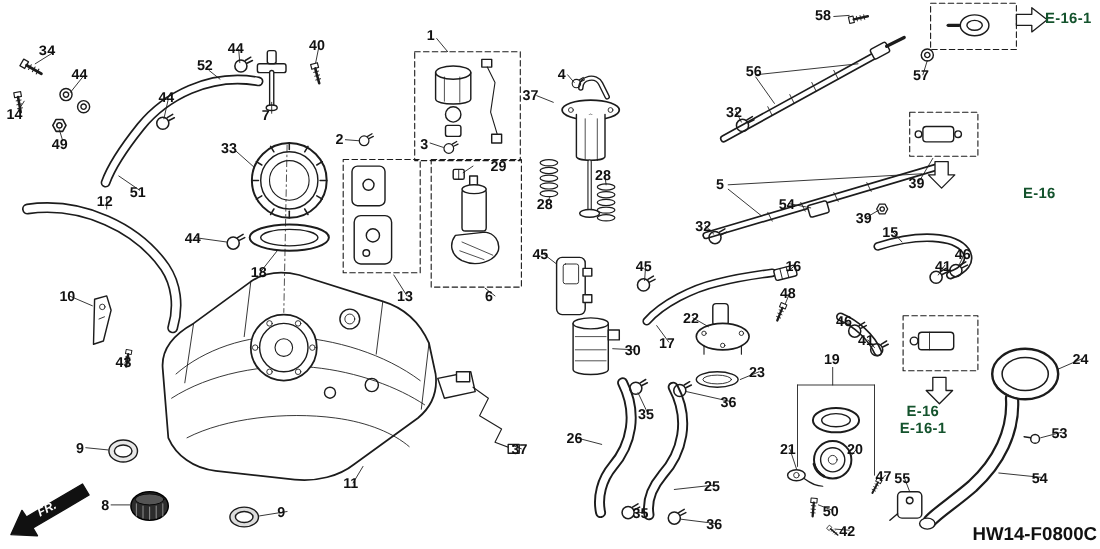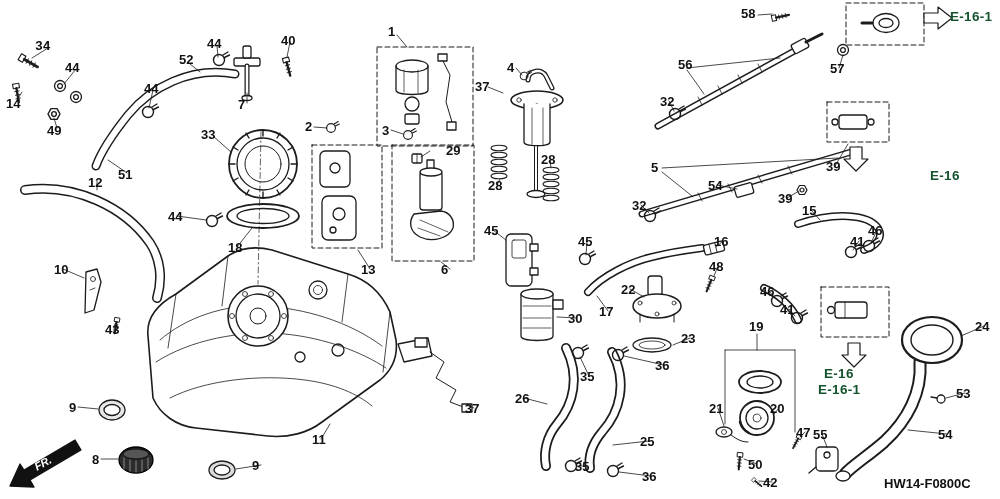--- a/index.html
+++ b/index.html
@@ -2,21 +2,21 @@
 <html><head>
 <meta charset="utf-8">
 <style>
   html,body{margin:0;padding:0;background:#fff;}
   .stage{position:relative;width:1000px;height:499px;background:#fff;overflow:hidden;
          font-family:"Liberation Sans",sans-serif;}
   .stage svg{position:absolute;left:0;top:0;z-index:1;}
   #labels-layer{position:absolute;left:0;top:0;width:100%;height:100%;z-index:2;pointer-events:none;}
   .part-label{position:absolute;font-size:13px;font-weight:bold;color:#111;line-height:14px;}
   .ref-label{position:absolute;font-size:13.5px;font-weight:bold;color:#14532d;letter-spacing:.3px;line-height:15px;}
-  .diagram-code{position:absolute;left:884px;top:476px;font-size:13px;font-weight:bold;color:#111;z-index:2;}
+  .diagram-code{position:absolute;left:884px;top:476px;font-size:17px;font-weight:bold;color:#111;z-index:2;}
   .fr-label{position:absolute;left:34px;top:457px;font-size:11px;font-weight:bold;font-style:italic;
             color:#fff;transform:rotate(-28deg);z-index:3;}
 </style>
 </head>
 <body>
 
 <div class="stage">
 
 <svg width="1000" height="499" viewBox="0 0 1000 499">
   <defs>

